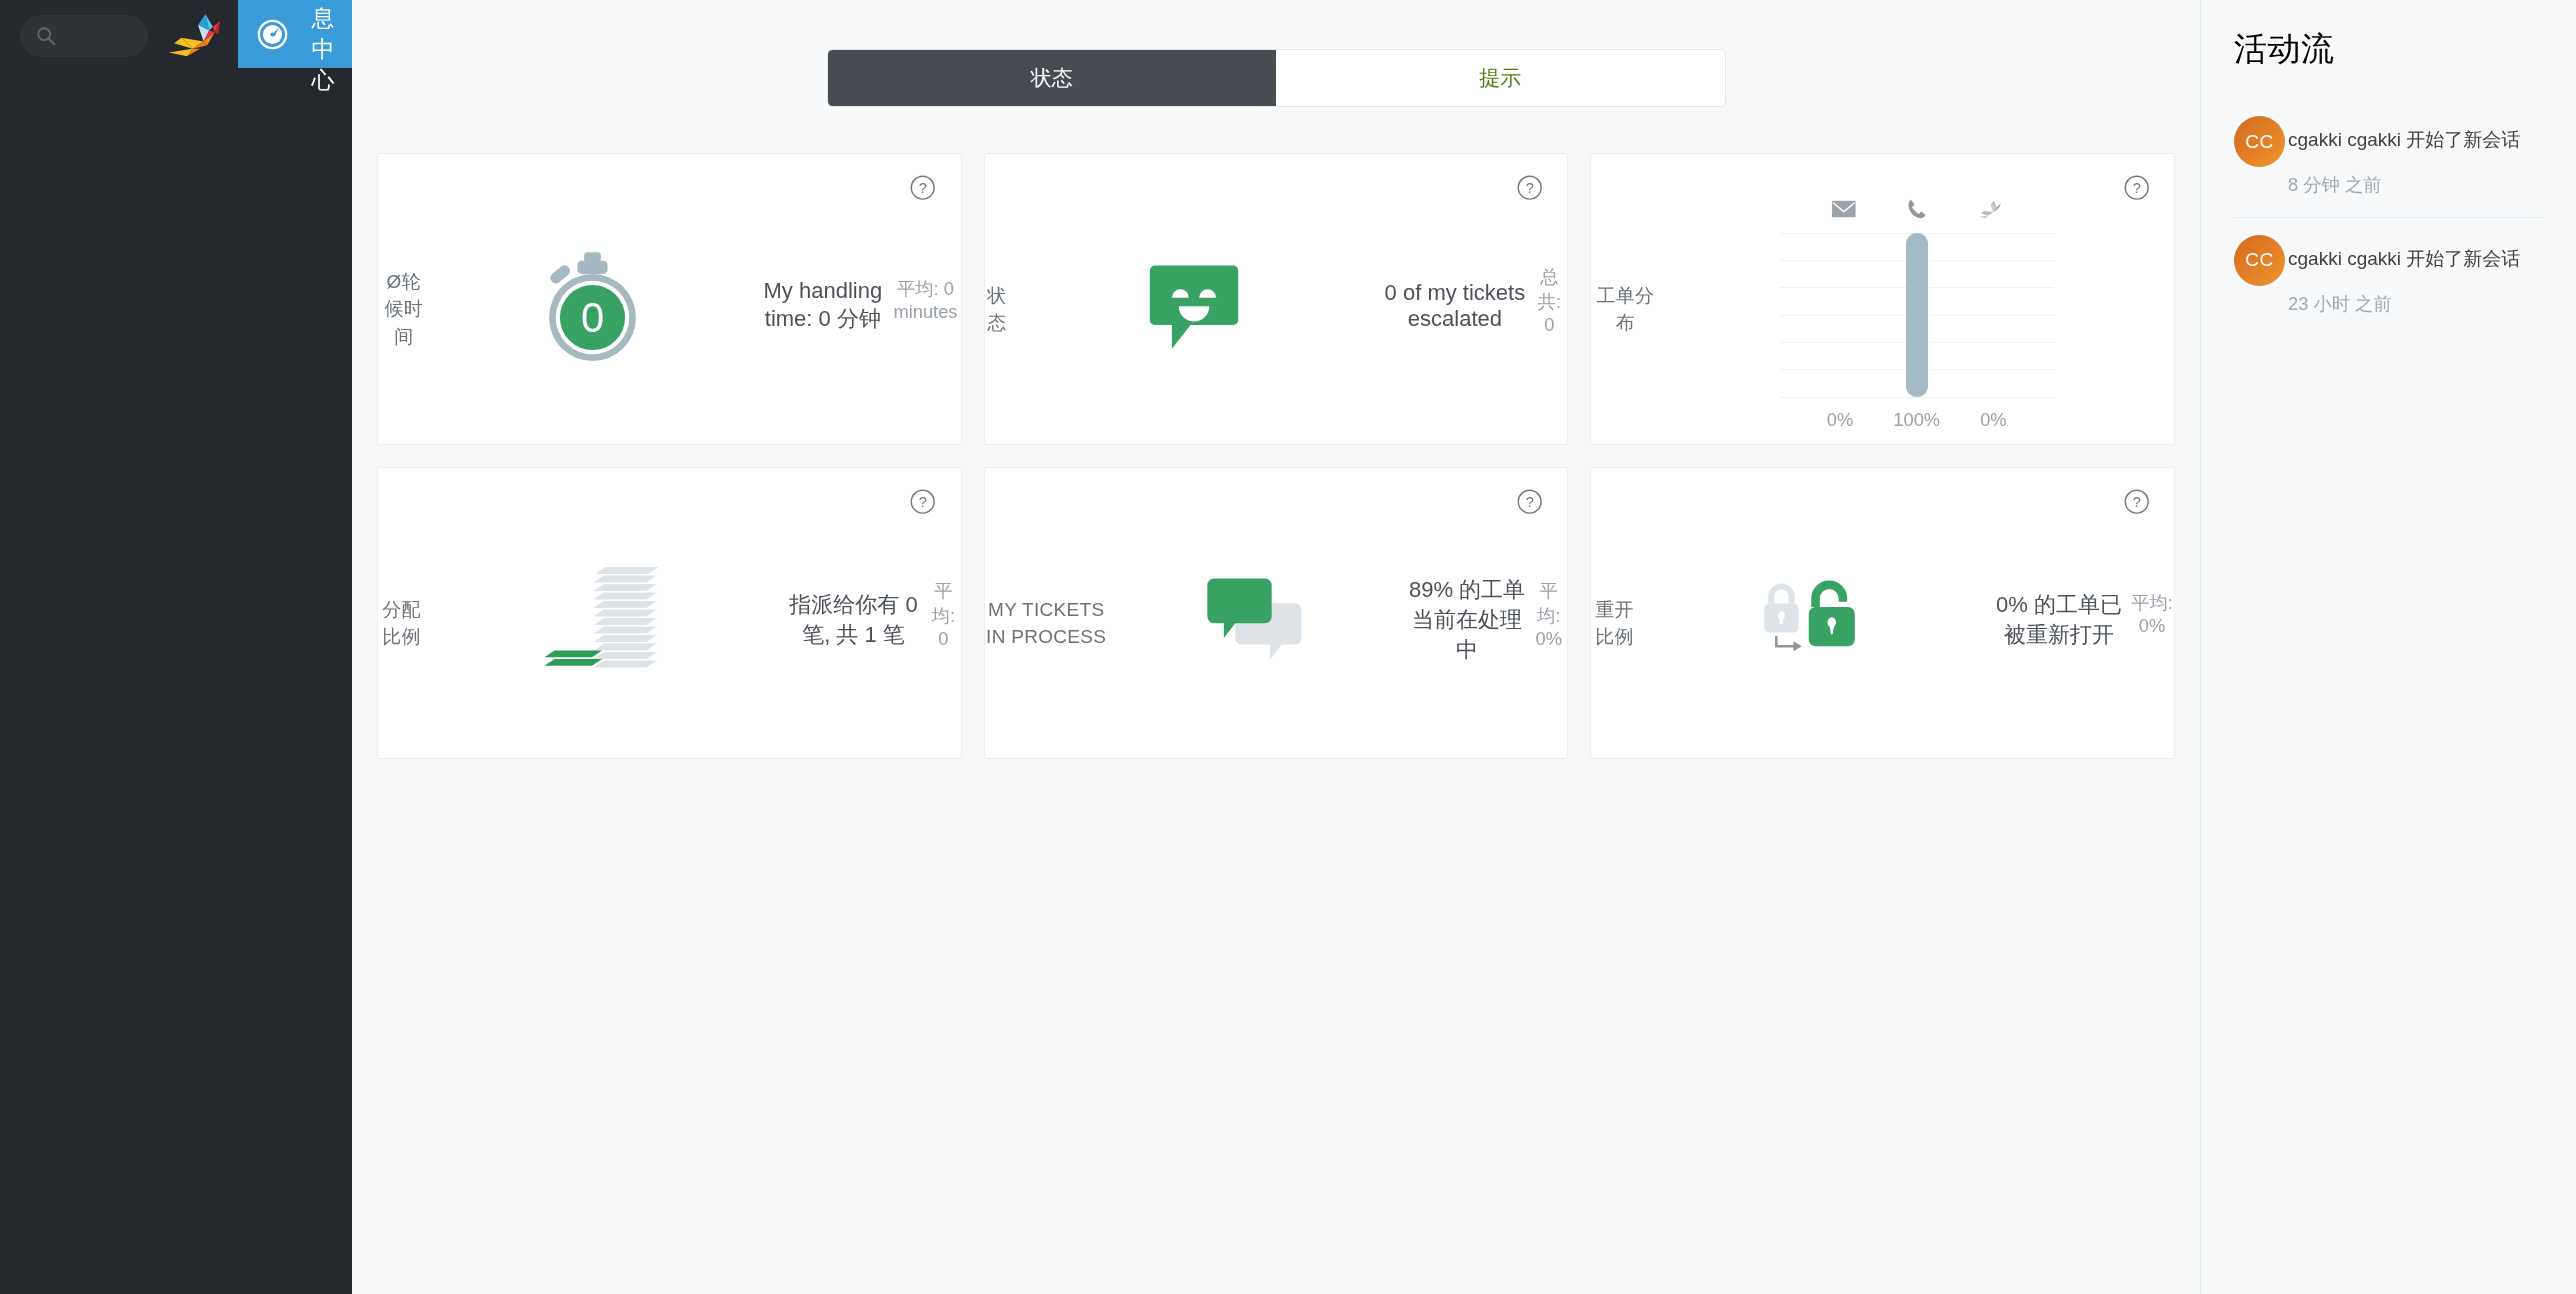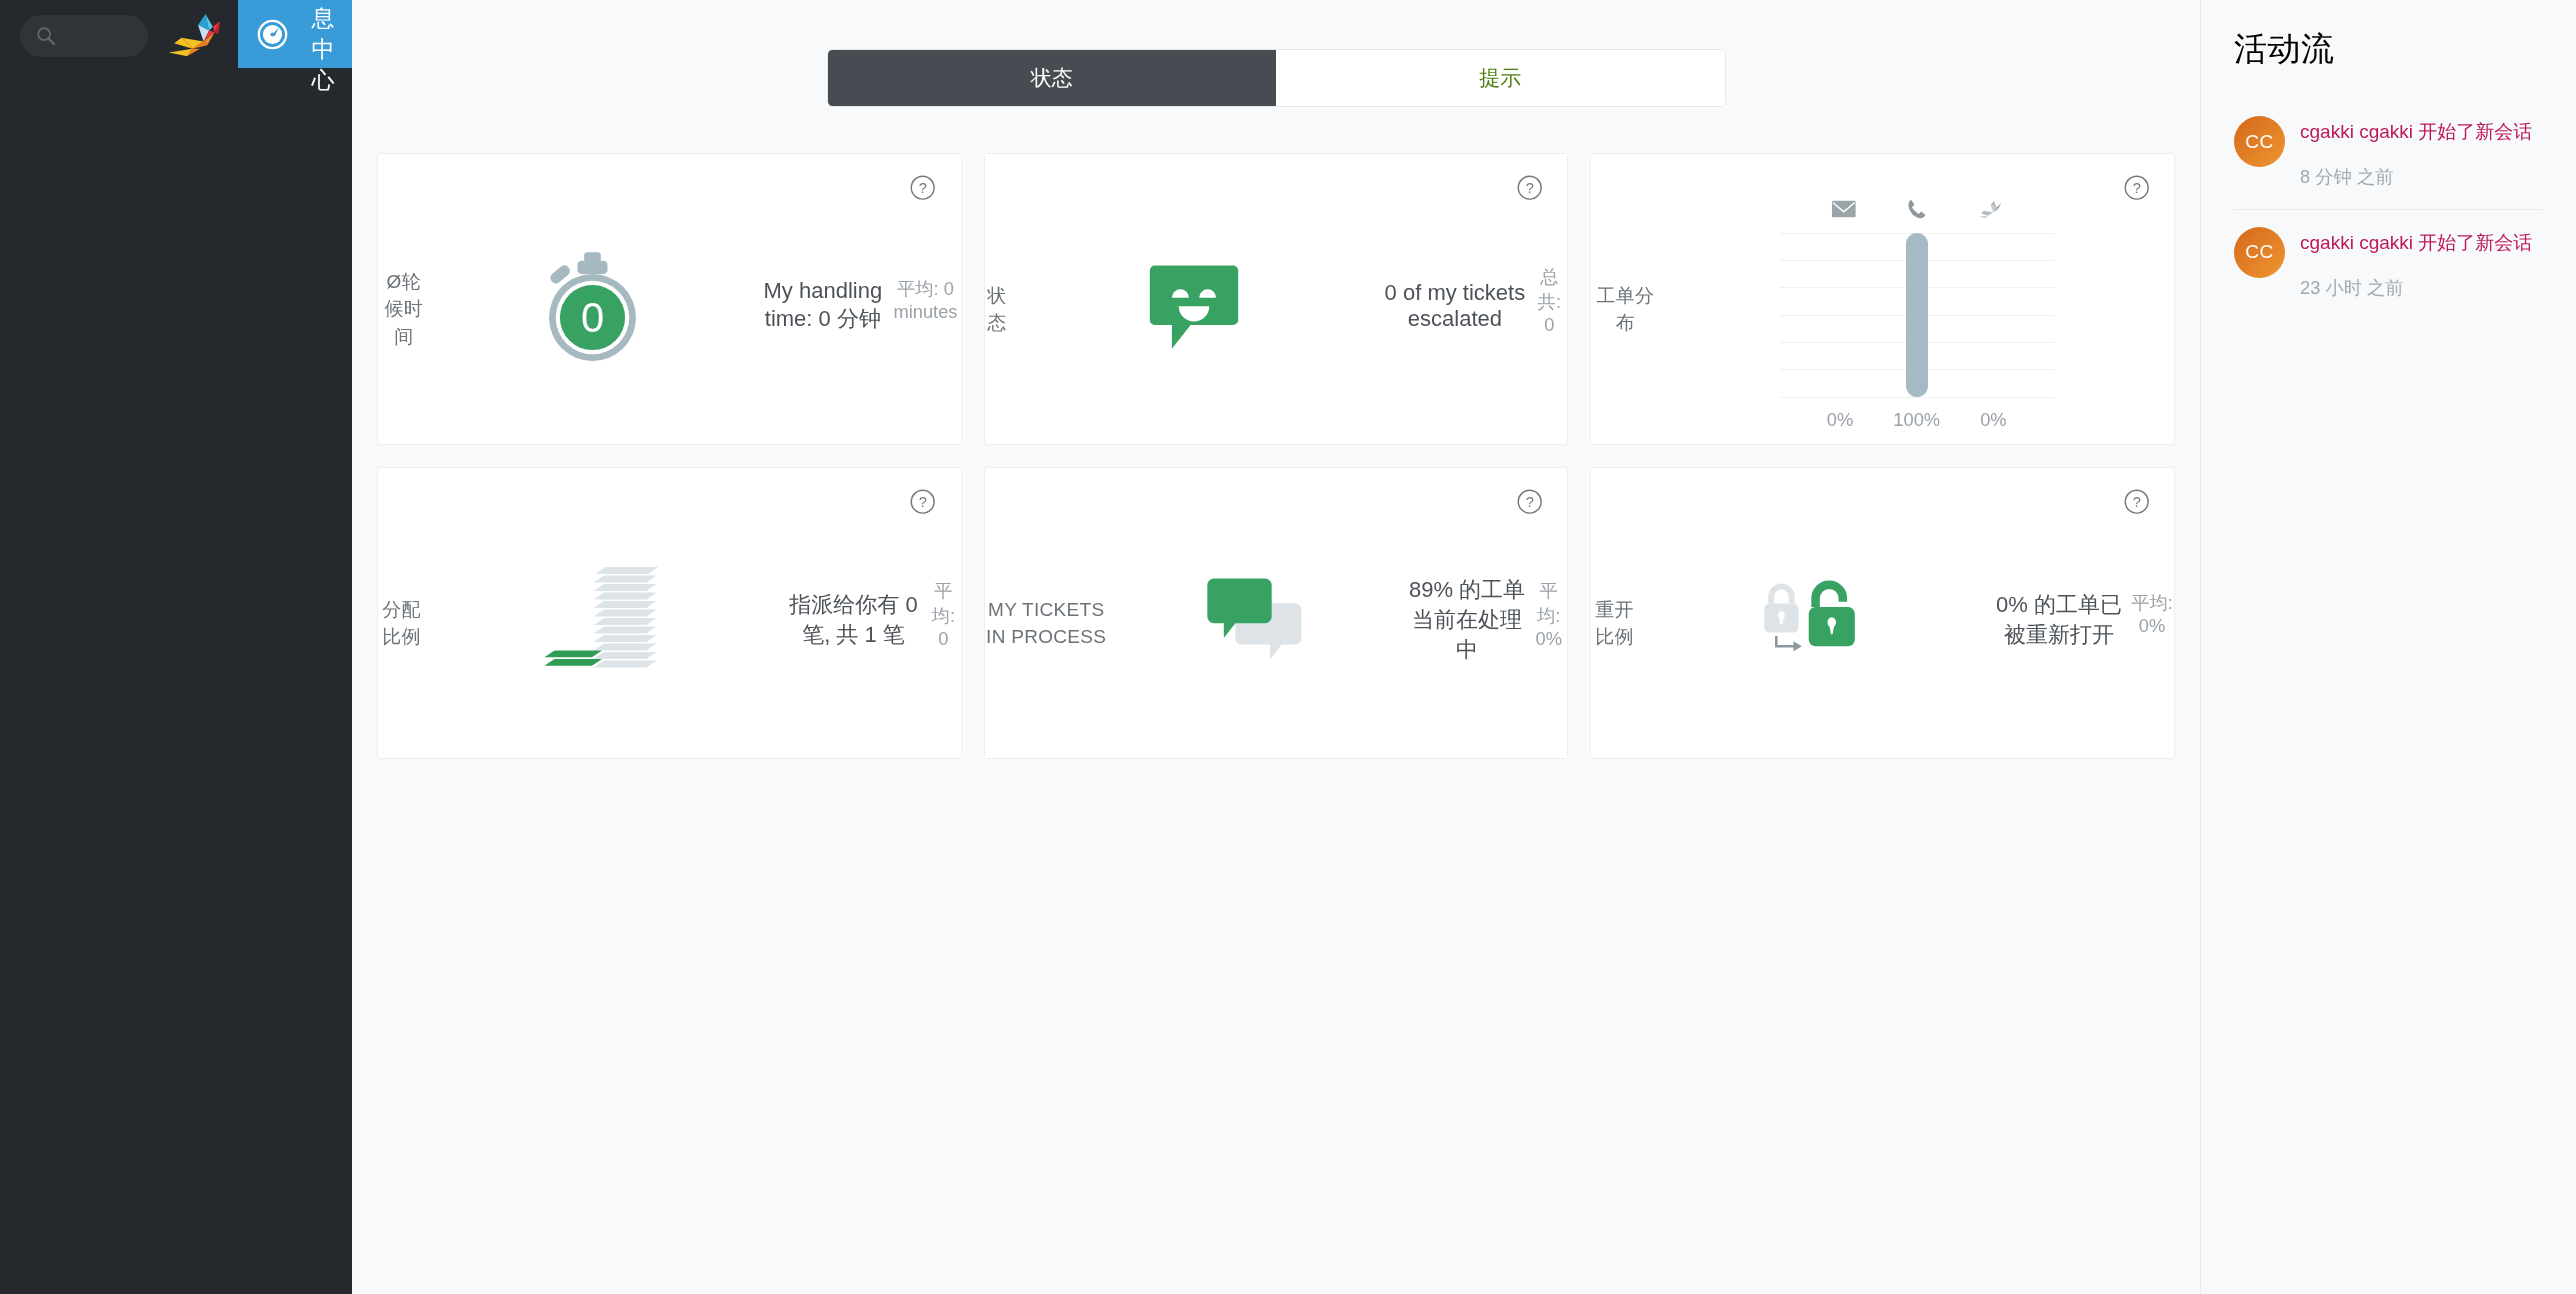--- a/index.html
+++ b/index.html
@@ -143,32 +143,32 @@
 
   
   .activity {
     flex: 0 0 376px;
     width: 376px; height: 100%;
     background: #f7f9fa;
     border-left: 0.9px solid #e7ebed;
     padding: 27.4px 33px 0 33px;
   }
   .activity-title { font-size: 33px; color: #000000; margin-bottom: 27.4px; letter-spacing: 0.5px; }
-  .activity-item { display: flex; gap: 15px; padding: 16.4px 0 20px 0; align-items: flex-start; cursor: pointer; }
+  .activity-item { display: flex; gap: 3px; padding: 16.4px 0 20px 0; align-items: flex-start; cursor: pointer; }
   .activity-item + .activity-item { border-top: 0.9px solid #e7ebed; }
   .avatar {
     width: 51px; height: 51px; flex: 0 0 51px;
     border-radius: 50%;
     background: linear-gradient(135deg, #d4691c 0%, #ef952f 100%);
     color: #fff; font-size: 19px;
     display: flex; align-items: center; justify-content: center;
     letter-spacing: 0.5px;
   }
   .activity-text { padding-top: 1.8px; }
-  .activity-headline { font-size: 19px; color: #be185d; line-height: 27.4px; }
+  .activity-headline { font-size: 19px; color: #404040; line-height: 27.4px; margin-top: 8px; }
   .activity-time { font-size: 18.3px; color: #a2a9af; margin-top: 19px; }
 </style>
 </head>
 <body>
 
 <div id="app">
 
   <aside class="sidebar">
     <div class="sidebar-top">
       <div class="search-wrap">

